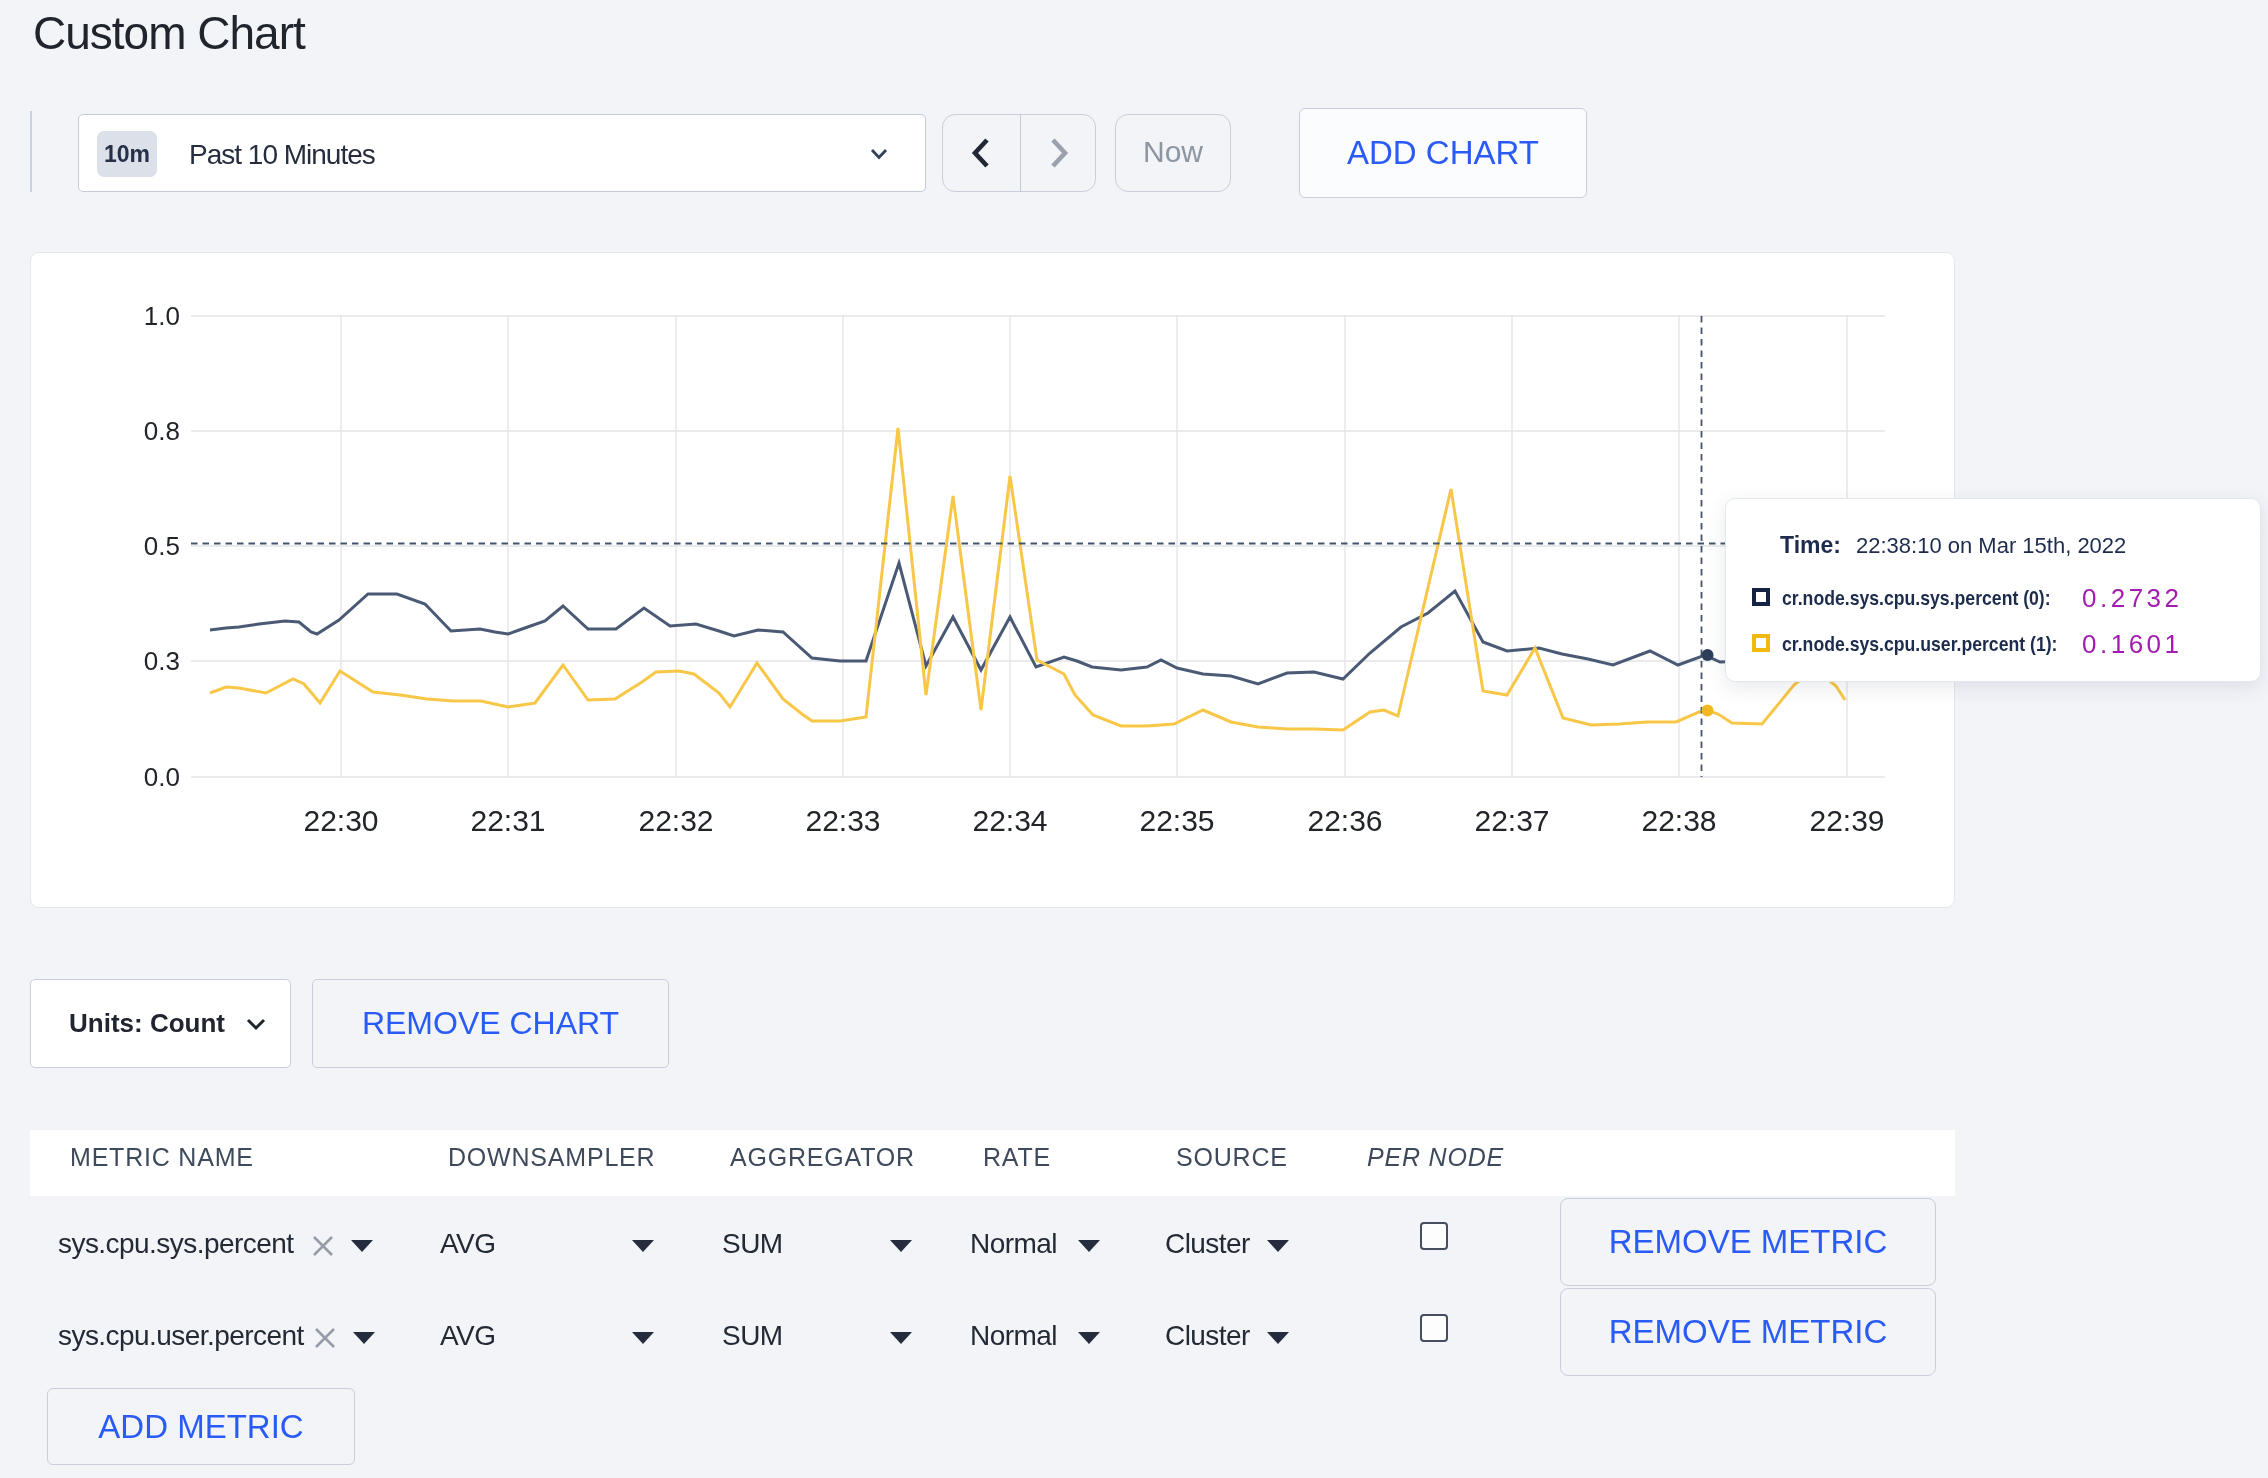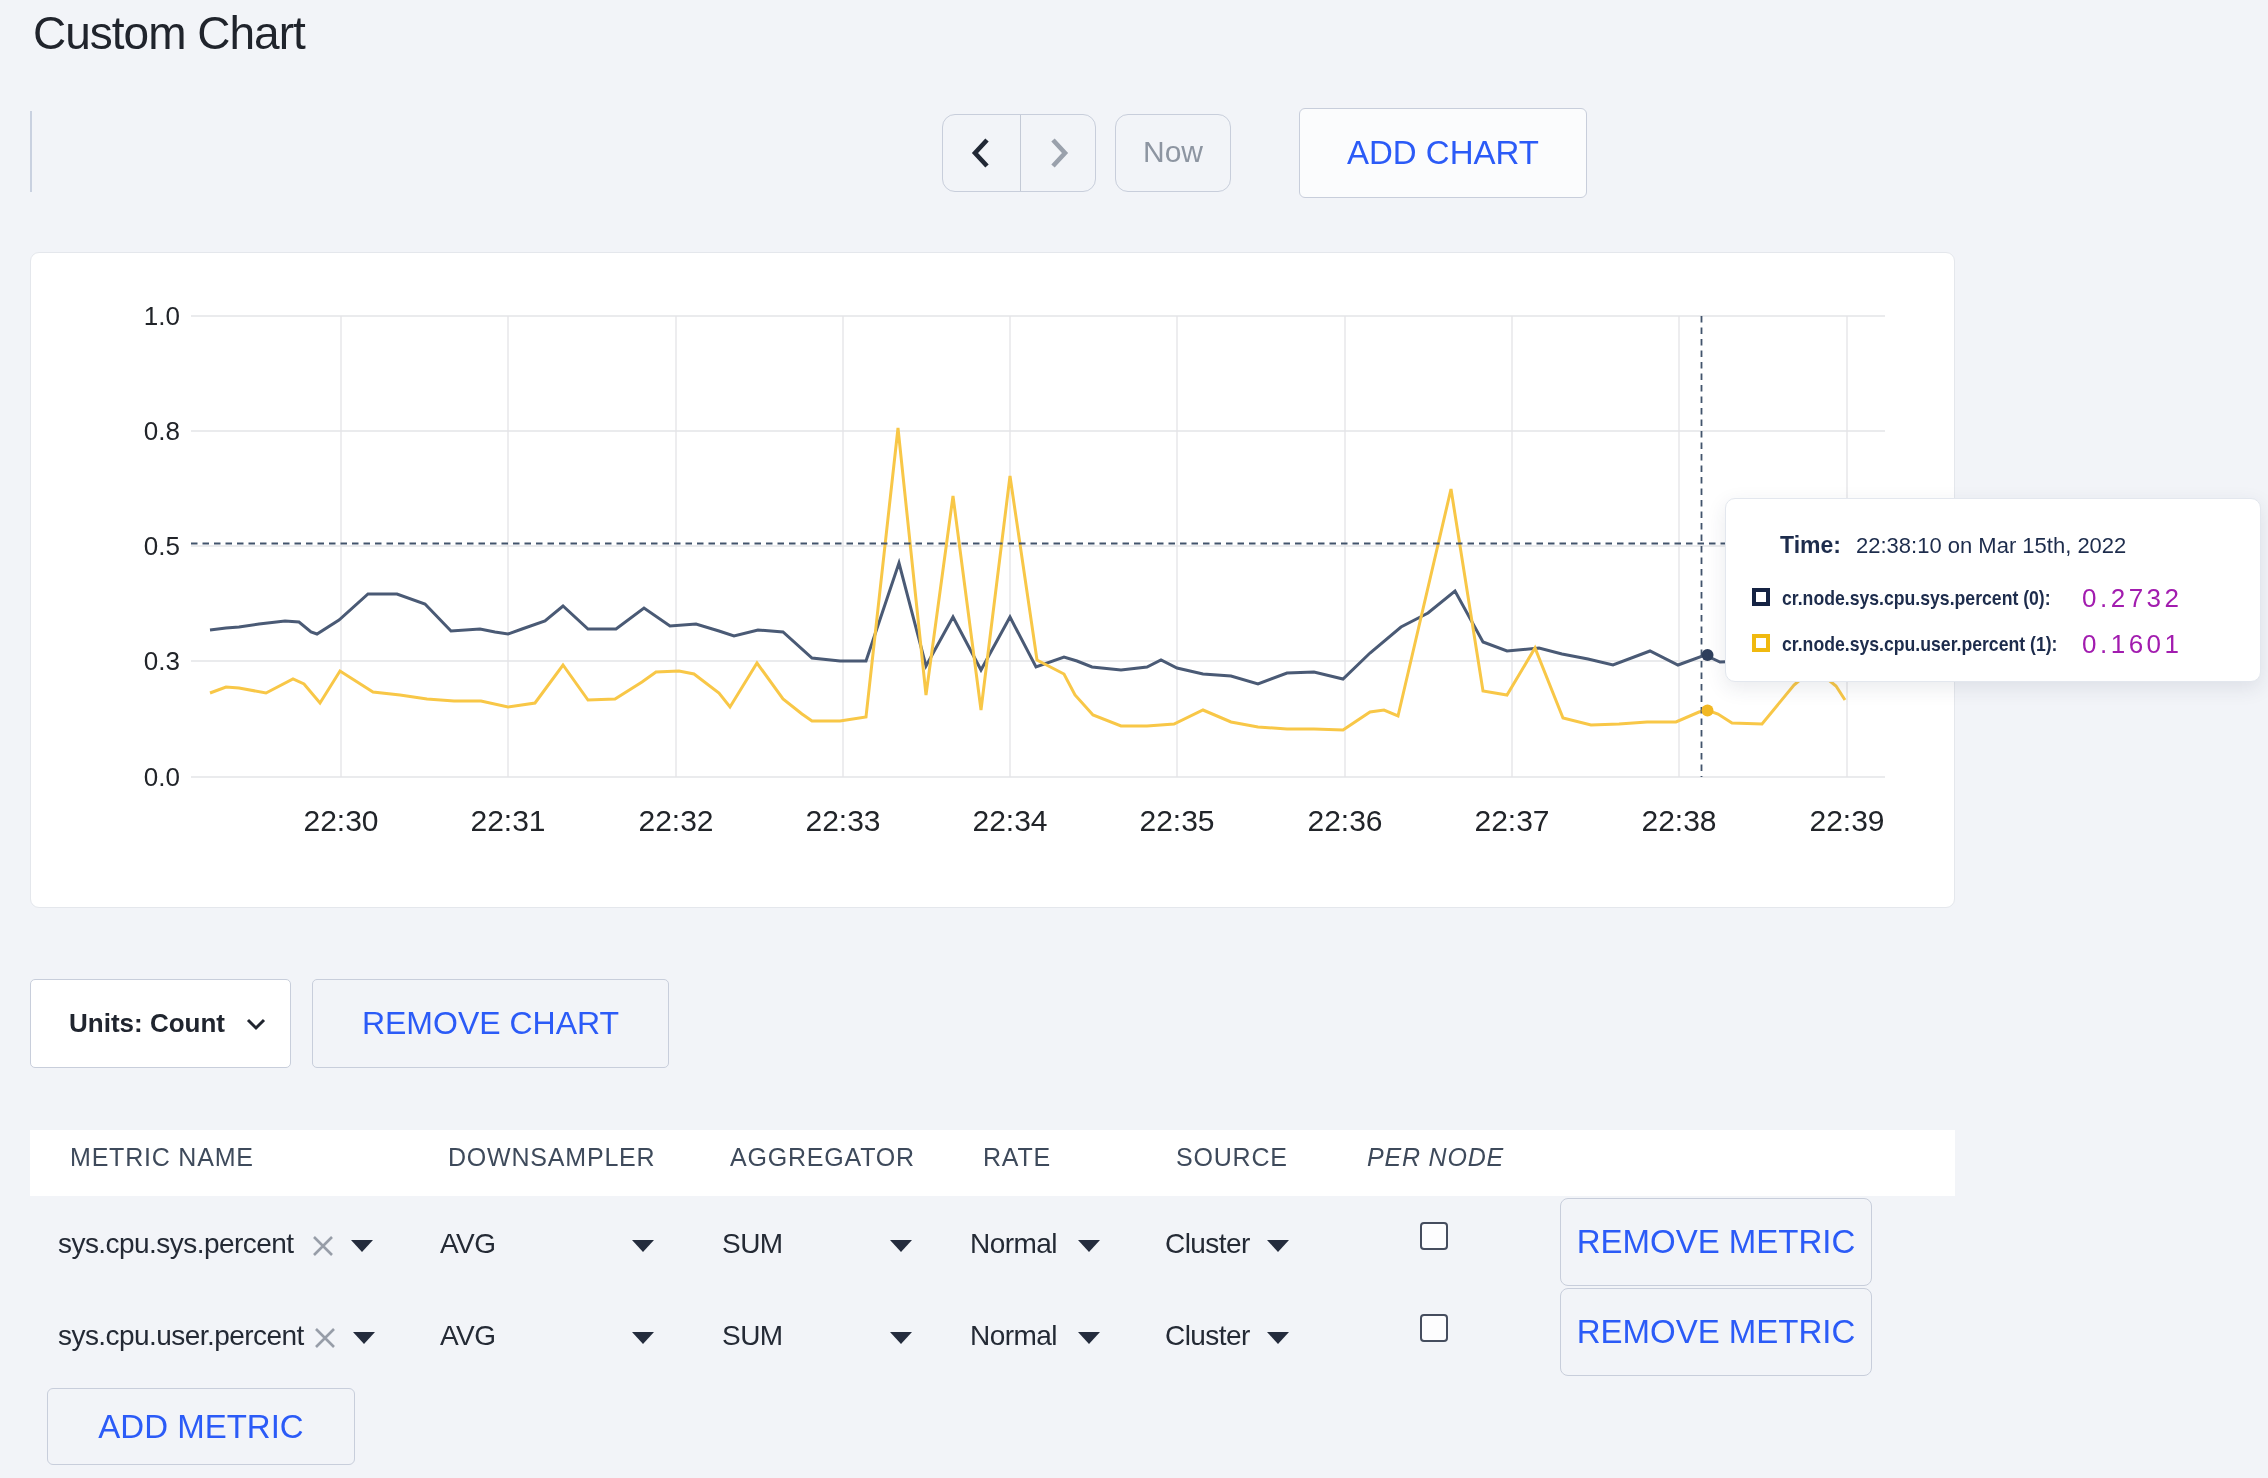--- a/index.html
+++ b/index.html
@@ -13,20 +13,27 @@
 </head>
 <body>
 <div id="page">
 
   
   <div class="abs" style="left:33px; top:6px; font-size:46px; letter-spacing:-1px; color:#20242c;">Custom Chart</div>
 
   
   <div class="abs" style="left:30px; top:111px; width:2px; height:81px; background:#c9d1e0;"></div>
 
+  <div class="abs" style="left:78px; top:114px; width:848px; height:78px; background:#fff; border:1px solid #c4cad6; border-radius:5px;">
+    <div class="abs" style="left:18px; top:16px; width:60px; height:46px; background:#dce0e9; border-radius:7px; text-align:center; line-height:46px; font-size:23px; font-weight:bold; color:#263149;">10m</div>
+    <div class="abs" style="left:110px; top:1px; height:78px; line-height:78px; font-size:28px; letter-spacing:-1px; color:#262e3d;">Past 10 Minutes</div>
+    <svg class="abs" style="left:791px; top:33px;" width="18" height="12" viewBox="0 0 18 12">
+      <path d="M2 2 L9 9.5 L16 2" fill="none" stroke="#33405a" stroke-width="2.8"></path>
+    </svg>
+  </div>
 
   <div class="abs btn" style="left:942px; top:114px; width:154px; height:78px;">
     <div class="abs" style="left:77px; top:0; width:1px; height:76px; background:#c4cad6;"></div>
     <svg class="abs" style="left:27px; top:22px;" width="22" height="32" viewBox="0 0 22 32">
       <path d="M17 3 L5 16 L17 29" fill="none" stroke="#212835" stroke-width="4.6"></path>
     </svg>
     <svg class="abs" style="left:105px; top:22px;" width="22" height="32" viewBox="0 0 22 32">
       <path d="M5 3 L17 16 L5 29" fill="none" stroke="#9aa1ac" stroke-width="4.6"></path>
     </svg>
   </div>
@@ -177,21 +184,21 @@
       <use href="#tri"></use>
     </svg>
   <div class="abs cb" style="left:1420px; top:1314px;"></div>
   <div class="abs rmbtn" style="left:1560px; top:1288px;"><span class="blue">REMOVE METRIC</span></div>
 
   <div class="abs" style="left:47px; top:1388px; width:308px; height:77px; border:1px solid #c8cedb; border-radius:6px; text-align:center; line-height:75px; font-size:33px;"><span class="blue">ADD METRIC</span></div>
 
   <style>
     .row { font-size:28px; color:#242a35; letter-spacing:-0.55px; }
     .cb { width:28px; height:28px; border:2.5px solid #454d5e; border-radius:4px; background:#fdfdfe; }
-    .rmbtn { width:312px; height:88px; border:1px solid #c8cedb; border-radius:8px; text-align:center; line-height:86px; font-size:33px; }
+    .rmbtn { width:376px; height:88px; border:1px solid #c8cedb; border-radius:8px; text-align:center; line-height:86px; font-size:33px; }
     .caret { width:24px; height:14px; }
   </style>
   <svg width="0" height="0">
       <defs>
         <g id="tri">
           <path d="M1 1 L23 1 L12 13 Z" fill="#242c3d"></path>
         </g>
       </defs>
     </svg>
 </div>

